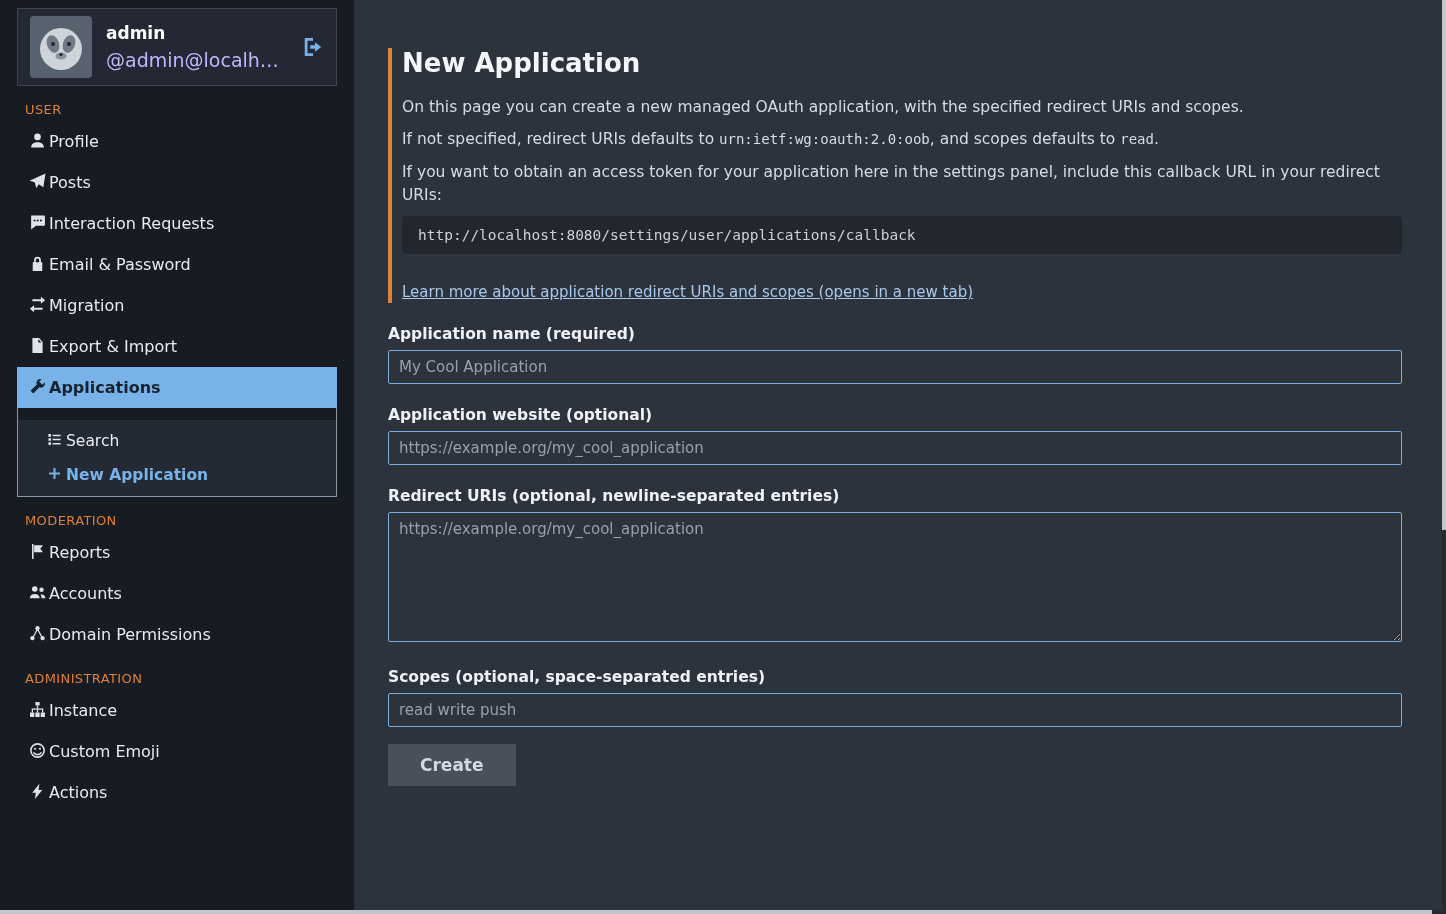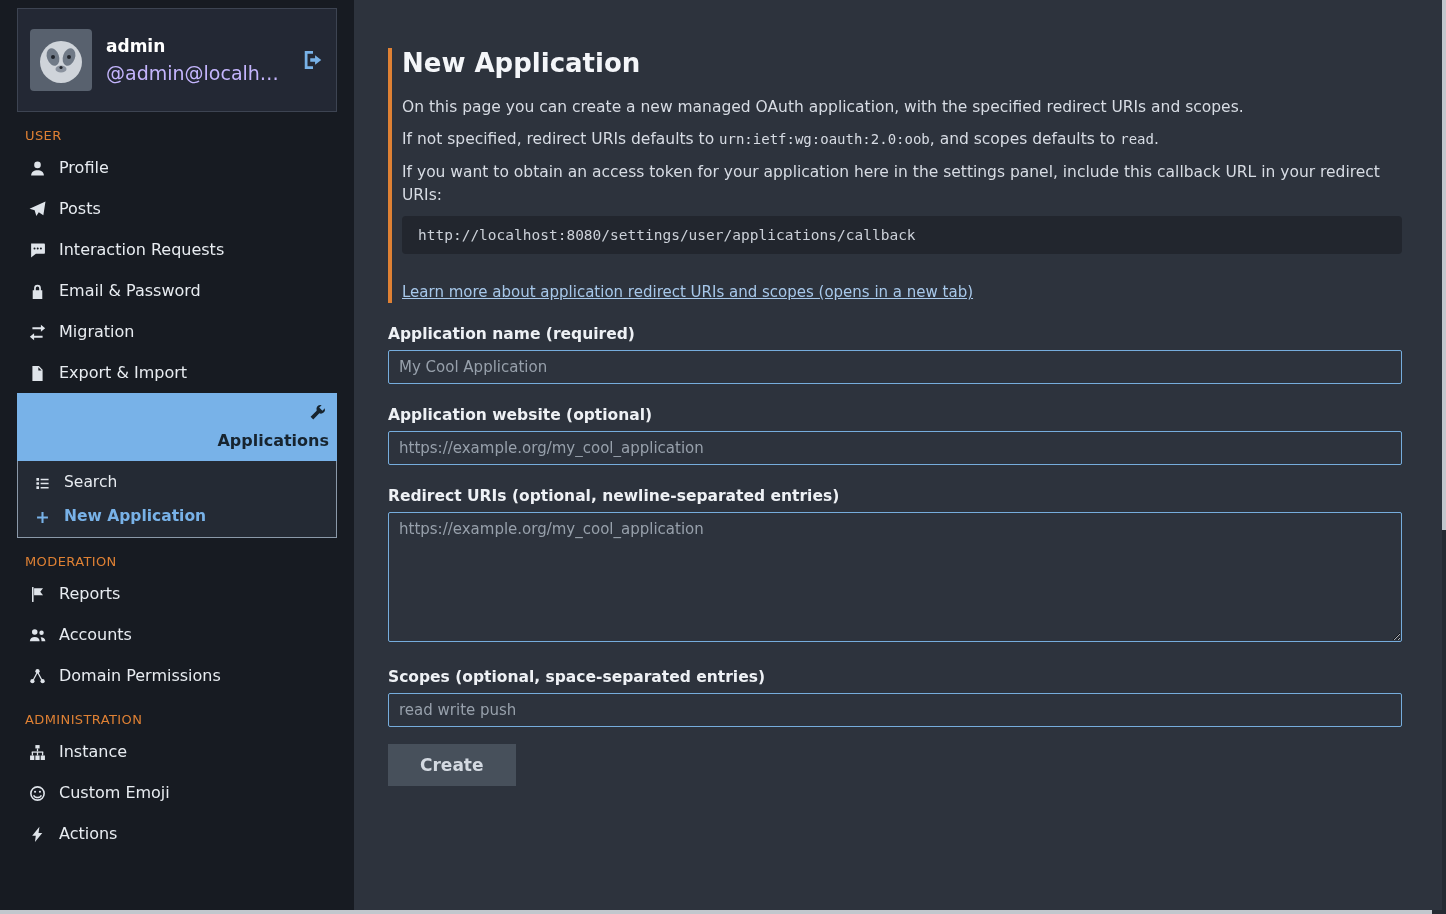--- a/index.html
+++ b/index.html
@@ -10,48 +10,48 @@
     font-family:"DejaVu Sans","Liberation Sans",sans-serif;
     color:#e2e6ec;
   }
   .app { display:flex; width:100%; height:100%; }
 
   
   .sidebar { flex:0 0 354px; width:354px; padding:8px 17px 0 17px; overflow:hidden; }
   .user-card {
     display:flex; align-items:center; gap:14px;
     background:#232834; border:1px solid #3d4452;
-    padding:20px 12px; margin-bottom:6px;
+    padding:7px 12px; margin-bottom:6px;
   }
   .avatar { width:62px; height:62px; border-radius:4px; overflow:hidden; flex:0 0 62px; }
   .user-meta { min-width:0; }
   .user-name { font-weight:bold; font-size:17px; color:#ffffff; margin-bottom:6px; }
   .user-handle { font-size:19px; color:#c4b5fd; white-space:nowrap; overflow:hidden; text-overflow:ellipsis; max-width:190px; }
   .logout { margin-left:auto; color:var(--accent-blue,#78b2e8); display:flex; }
   .logout svg { width:22px; height:22px; fill:currentColor; }
 
   .section-title {
     color:var(--accent-orange,#df8134);
     font-size:13px; font-weight:normal; letter-spacing:.03em;
     margin:16px 0 4px 8px;
   }
   .nav-item {
-    display:flex; align-items:flex-end; gap:10px;
+    display:flex; align-items:flex-start; 
     padding:11px 8px; font-size:16px; color:#e8ecf1;
     cursor:pointer; text-decoration:none;
   }
   .nav-item .icon { width:24px; display:flex; justify-content:center; color:#dfe4ea; }
   .icon svg { width:17px; height:17px; fill:currentColor; }
   .nav-item.active { background:var(--accent-blue,#78b2e8); color:#17242f; font-weight:bold; }
   .nav-item.active .icon { color:#17242f; }
 
   .app-group { border:1px solid #8b99a9; margin-bottom:2px; }
-  .app-group .nav-item.active { margin:-1px -1px 0 -1px;flex-direction:column; }
+  .app-group .nav-item.active { margin:-1px -1px 12px -1px; }
   .submenu { background:#242a34; padding:4px 0; }
-  .submenu .nav-item { padding:8px 8px 8px 12px; font-size:15.5px; }
+  .submenu .nav-item { padding:8px 8px 8px 24px; font-size:15.5px; }
   .submenu .icon svg { width:15px; height:15px; }
   .nav-item.active-sub { color:var(--accent-blue,#85b8ea); font-weight:bold; }
   .nav-item.active-sub .icon { color:var(--accent-blue,#85b8ea); }
 
   
   main {
     flex:1; background:#2d333d; position:relative;
     padding:48px 44px 0 34px; overflow:hidden;
   }
   .docs-block { border-left:4px solid var(--accent-orange,#df8134); padding-left:10px; margin-bottom:4px; }

